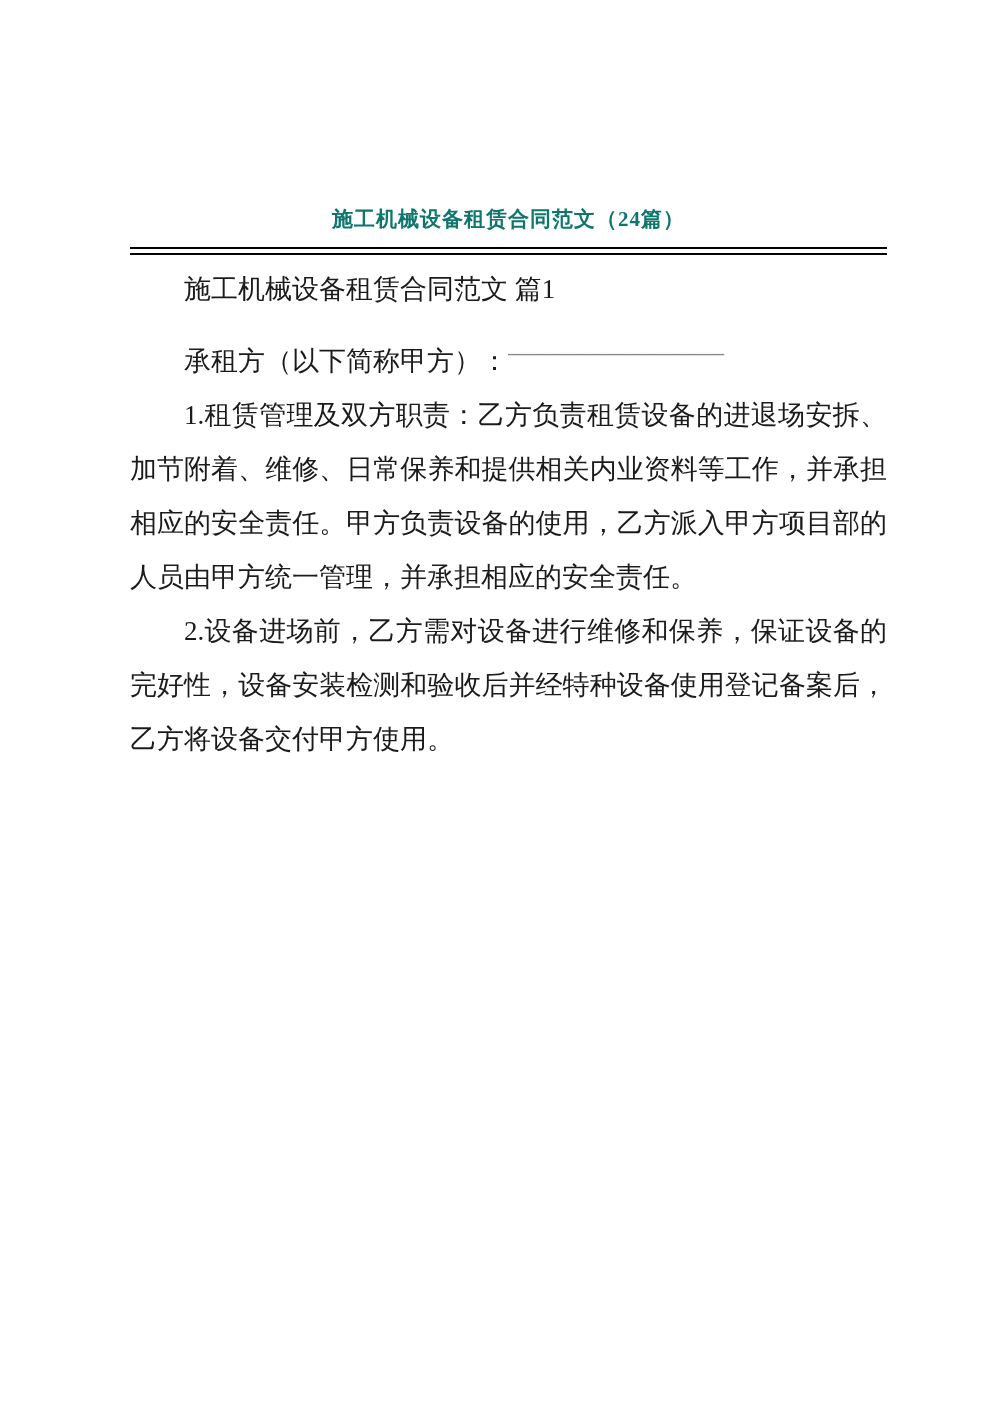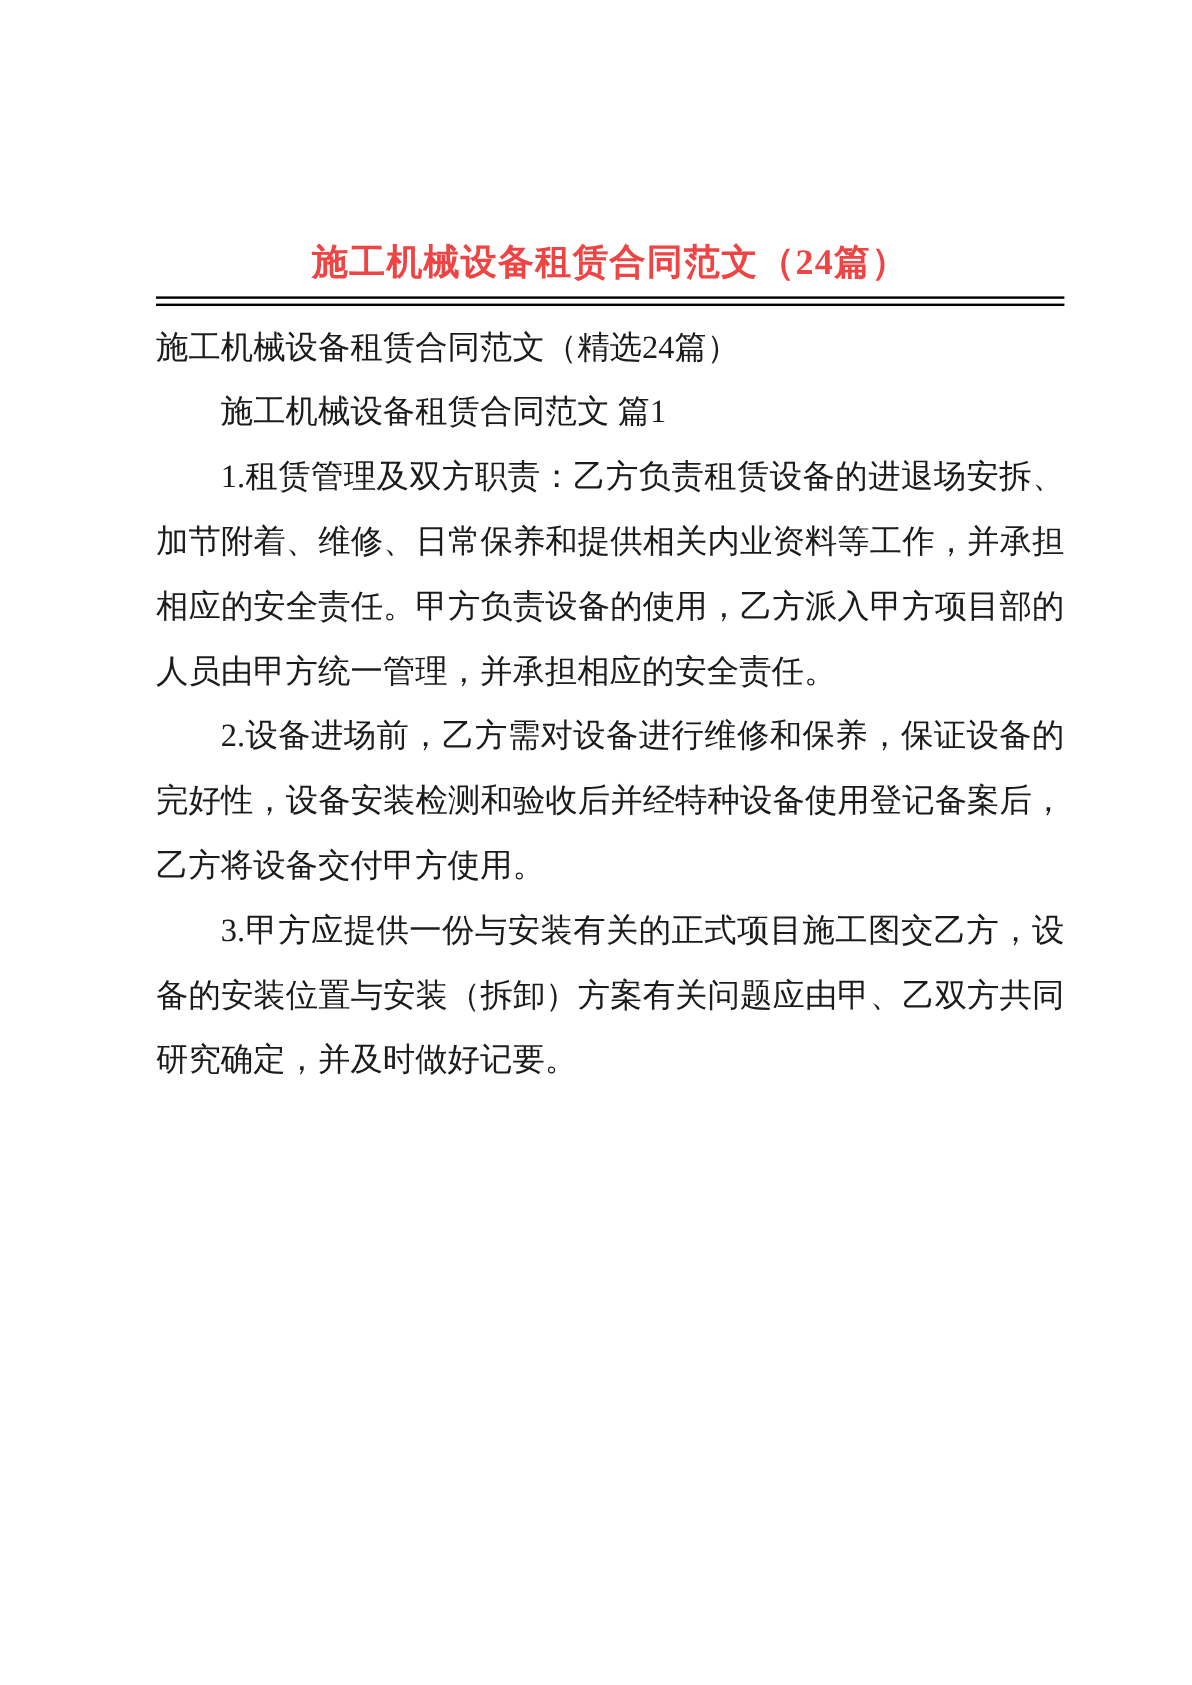--- a/index.html
+++ b/index.html
@@ -14,25 +14,25 @@
     background: #ffffff;
     box-sizing: border-box;
     padding: 200px 106px 0 130px;
     color: #1b1b1b;
     font-family: "Liberation Serif", "DejaVu Serif", serif;
     overflow: hidden;
   }
   .title {
     margin: 0;
     padding: 0;
-    font-size: 30px;
+    font-size: 21px;
     line-height: 38px;
     font-weight: bold;
     text-align: center;
-    color: #ef4444;
+    color: #0f766e;
     letter-spacing: 1px;
   }
   .title-rule {
     margin-top: 9px;
     height: 4px;
     border-top: 2px solid #000000;
     border-bottom: 2px solid #000000;
   }
   .body {
     margin-top: 7px;
@@ -62,29 +62,28 @@
 <body>
 
 <div class="page">
 
   <h1 class="title">施工机械设备租赁合同范文（24篇）</h1>
 
   <div class="title-rule"></div>
 
   <div class="body">
 
-    <p class="para"><span>施工机械设备租赁合同范文（精选24篇）</span></p>
 
     <p class="para indent"><span>施工机械设备租赁合同范文 篇1</span></p>
 
+    <p class="para indent"><span>承租方（以下简称甲方）：</span><span class="blank">________________</span></p>
 
 
 
 
 
     <p class="para indent"><span>1.租赁管理及双方职责：乙方负责租赁设备的进退场安拆、加节附着、维修、日常保养和提供相关内业资料等工作，并承担相应的安全责任。甲方负责设备的使用，乙方派入甲方项目部的人员由甲方统一管理，并承担相应的安全责任。</span></p>
 
     <p class="para indent"><span>2.设备进场前，乙方需对设备进行维修和保养，保证设备的完好性，设备安装检测和验收后并经特种设备使用登记备案后，乙方将设备交付甲方使用。</span></p>
 
-    <p class="para indent"><span>3.甲方应提供一份与安装有关的正式项目施工图交乙方，设备的安装位置与安装（拆卸）方案有关问题应由甲、乙双方共同研究确定，并及时做好记要。</span></p>
 
   </div>
 </div>
 
 </body></html>

